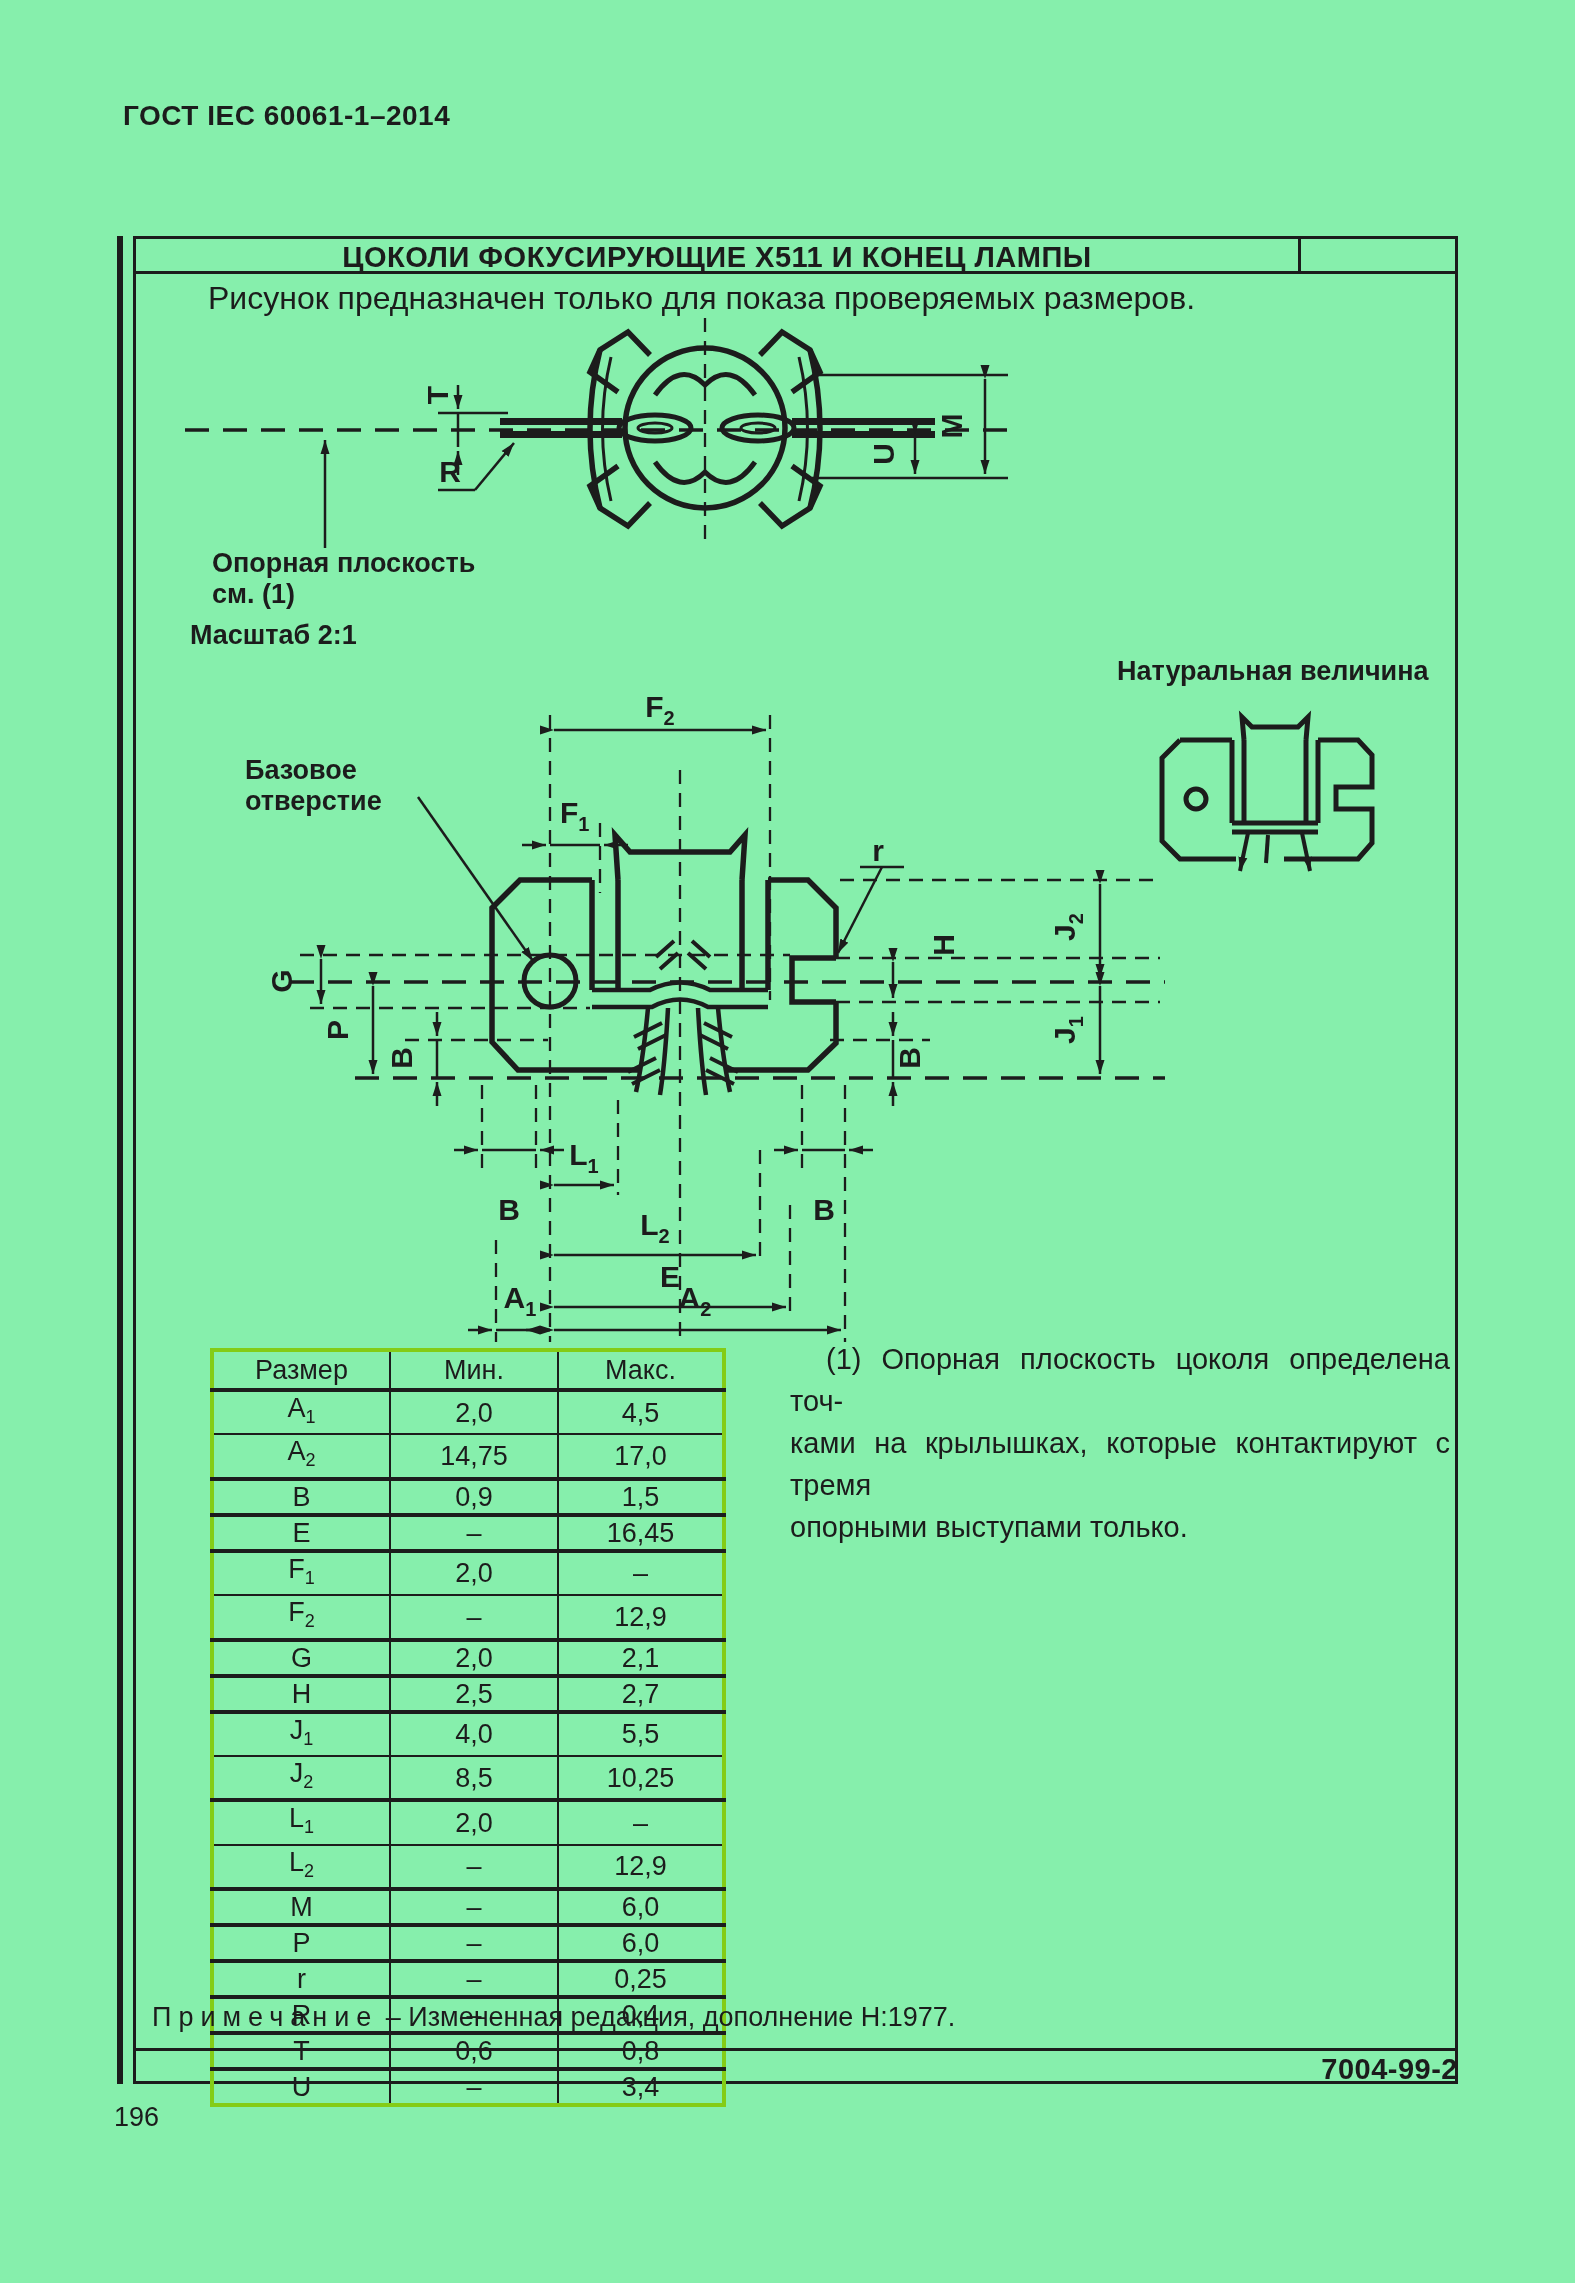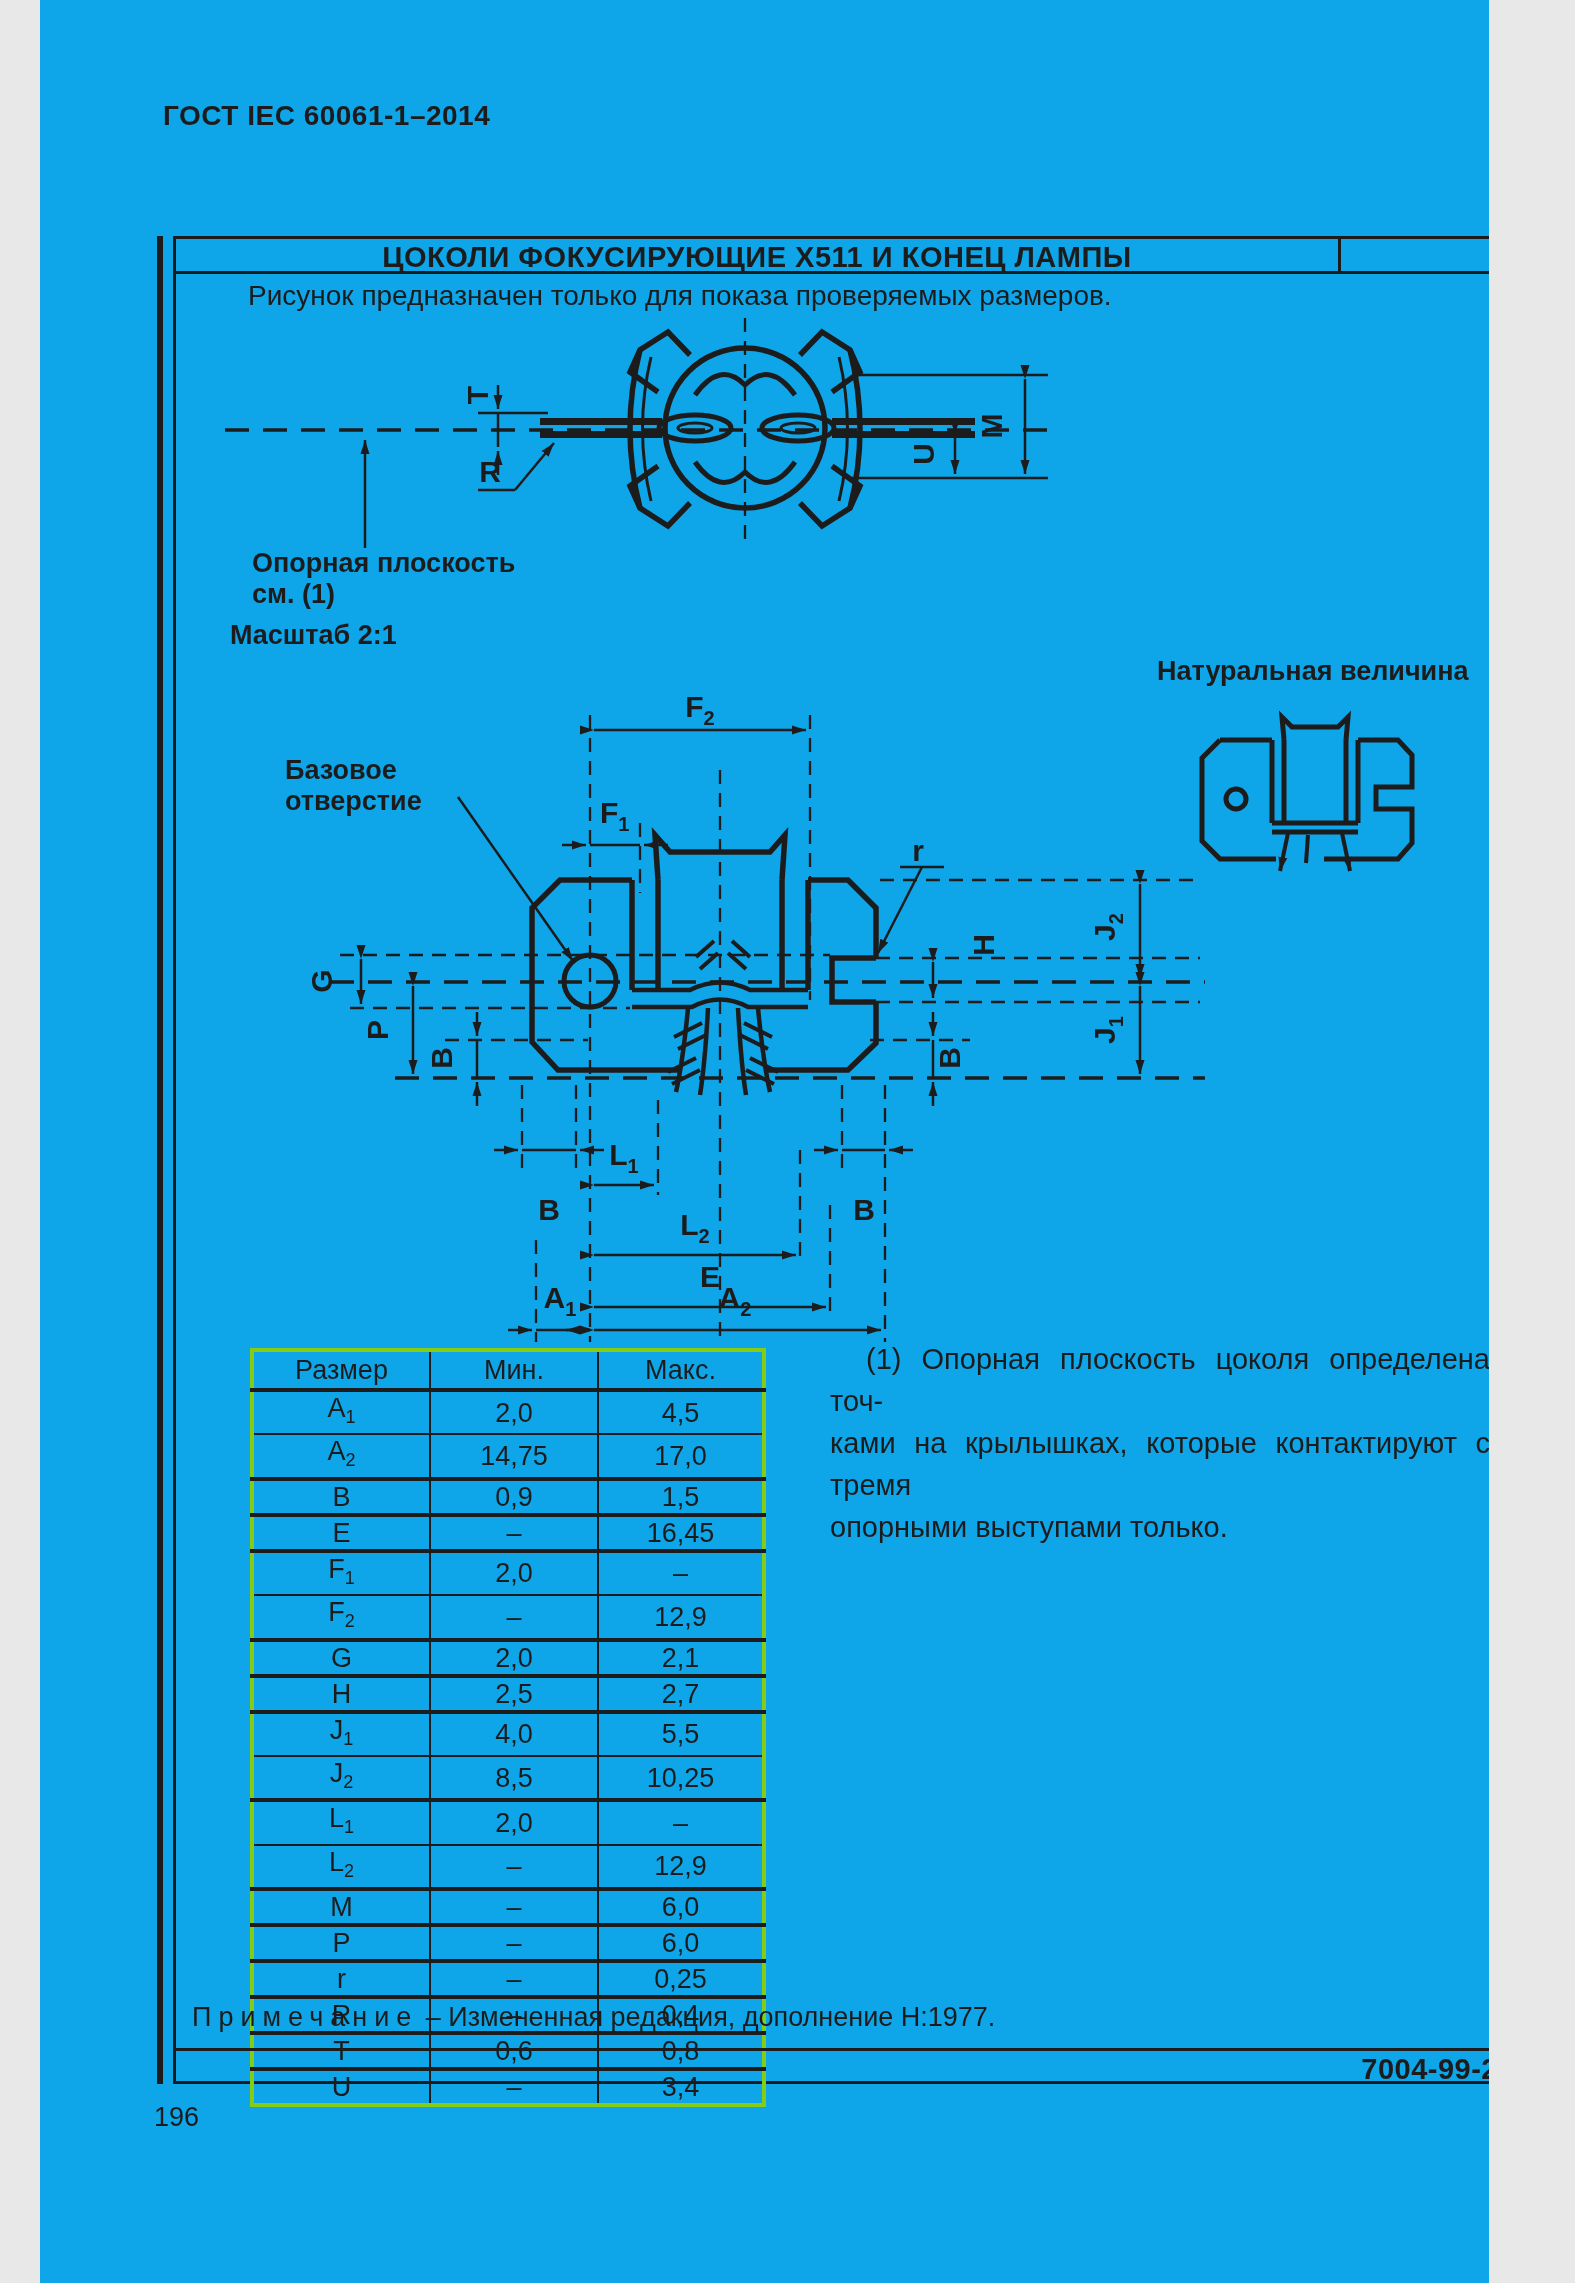--- a/index.html
+++ b/index.html
@@ -1,25 +1,25 @@
 <!DOCTYPE html>
 <html><head>
 <meta charset="utf-8">
 <style>
   html,body{margin:0;padding:0;background:#e8e8e8;}
-  .page{position:relative;width:1449px;height:2283px;background:#0ea5e9;
-        font-family:"Liberation Sans",sans-serif;color:#1c1c1c;overflow:hidden;margin-left:40px;}
+  .page{position:relative;width:1575px;height:2283px;background:#86efac;
+        font-family:"Liberation Sans",sans-serif;color:#1c1c1c;overflow:hidden;}
   .abs{position:absolute;}
   .hdr{font-weight:bold;font-size:28px;letter-spacing:0.5px;}
   .frame{border:3px solid #1c1c1c;box-sizing:border-box;}
   .leftbar{background:#1c1c1c;}
   .title-row{box-sizing:border-box;border-bottom:3px solid #1c1c1c;}
   .sheet-title{font-weight:bold;font-size:29px;text-align:center;letter-spacing:0.5px;}
   .vdivider{background:#1c1c1c;}
-  .subtitle{font-size:28px;}
+  .subtitle{font-size:32px;}
   .lbl{font-size:27px;font-weight:600;line-height:31px;}
   .dims-table{border-collapse:collapse;table-layout:fixed;}
   .dims-table th,.dims-table td{border:2px solid #1c1c1c;text-align:center;
       font-size:27px;font-weight:400;padding:0;line-height:32px;height:32px;
       font-family:"Liberation Sans",sans-serif;color:#1c1c1c;}
   .dims-table{border:4px solid #84cc16;}
   .dims-table thead th{height:36px;line-height:36px;border-bottom:4px solid #1c1c1c;}
   .dims-table tr.grp td{border-top:4px solid #1c1c1c;}
   .dims-table sub{font-size:18px;}
   .note-par{font-size:29px;line-height:42px;text-align:justify;}

